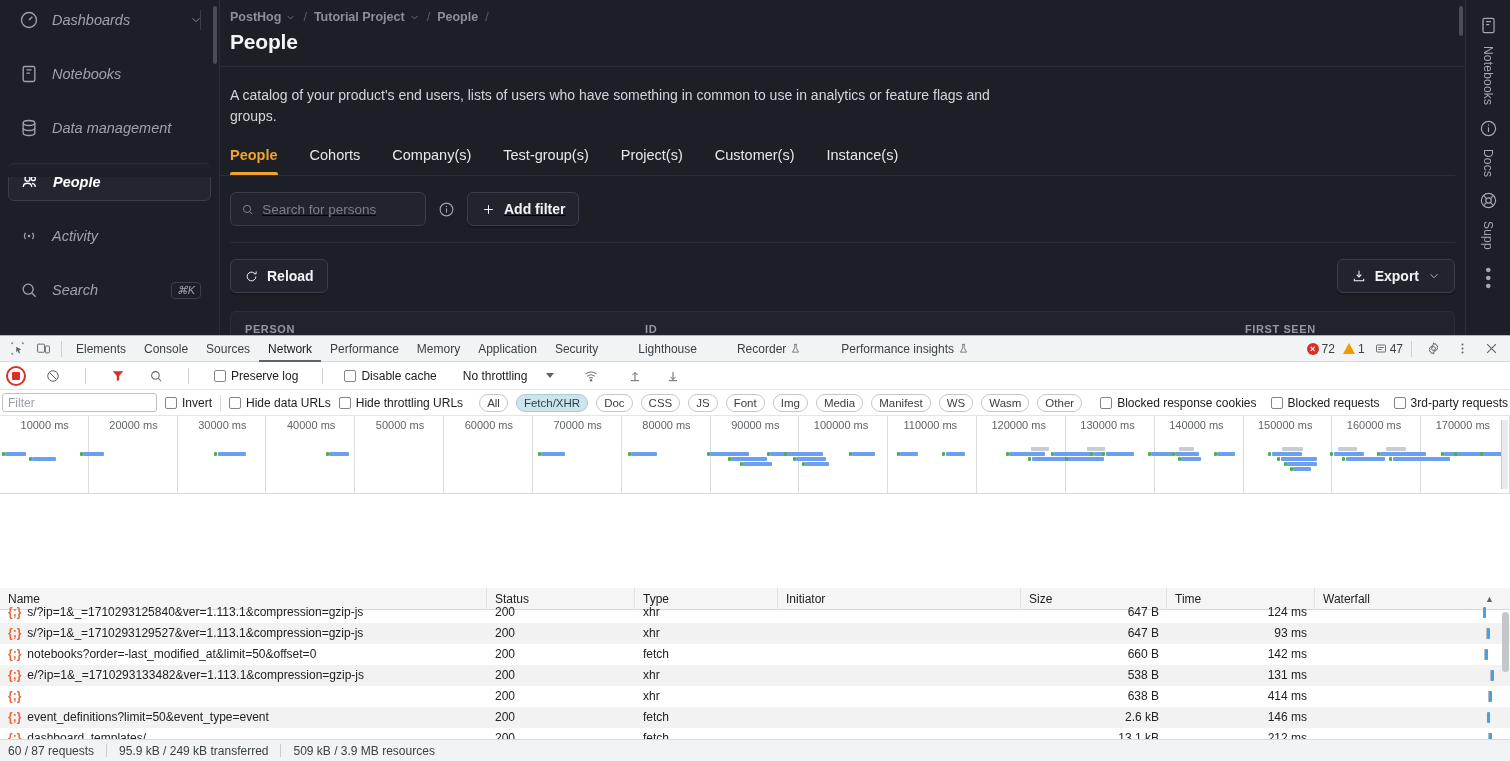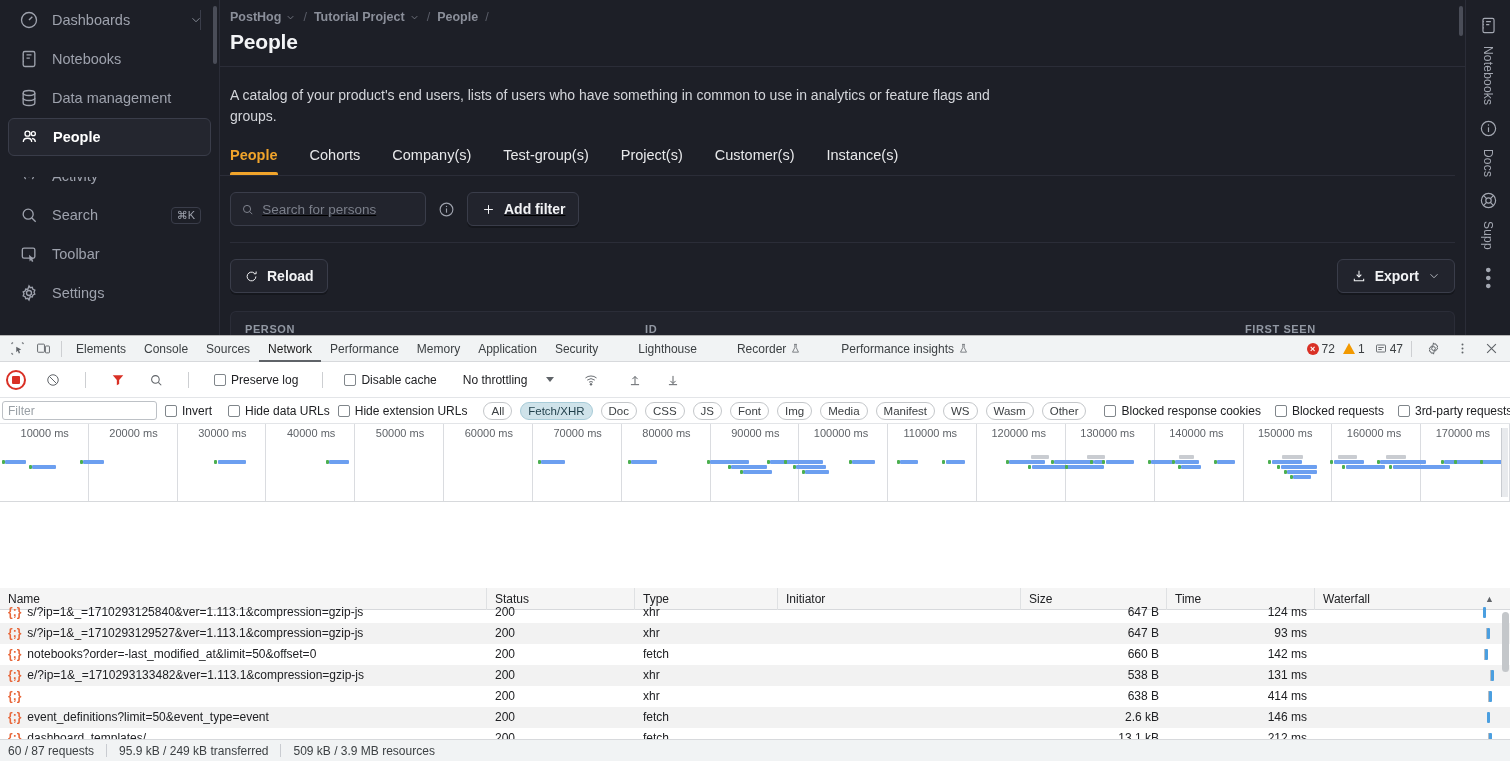--- a/index.html
+++ b/index.html
@@ -11,22 +11,22 @@
   .app { position: relative; width: 1510px; height: 761px; }
 
   
   .ph-region { position: absolute; left:0; top:0; width:1510px; height:335px;
                background:#1d1f27; display:flex; overflow:hidden; }
 
   
   .ph-sidebar { width: 220px; flex: 0 0 220px; background:#1d1f27;
                 border-right:1px solid #2b2d38; position:relative; padding-top:2px; }
   .nav-item { display:flex; align-items:center; gap:12px; height:38px;
-              margin: 1px 8px; padding: 0 10px; border-radius:6px; cursor:pointer;
-              color:#9ea2ad; font-size:14.5px; position:relative; }
+              margin: 16px 8px; padding: 0 10px; border-radius:6px; cursor:pointer;
+              color:#9ea2ad; font-size:14.5px; position:relative;font-style:italic; }
   .nav-item .lbl { white-space:nowrap; font-weight:500; }
   .nav-item.active { border:1px solid #3a3d4a; background:#24262f; color:#fff; }
   .nav-item.active .lbl { color:#fff; font-weight:600; }
   .nav-ico { width:22px; height:22px; flex:0 0 22px; display:flex; align-items:center;
              justify-content:center; color:#9ea2ad; }
   .nav-ico svg { width:20px; height:20px; stroke:currentColor; fill:none; stroke-width:1.6; }
   .nav-item.active .nav-ico { color:#fff; }
   .chev-btn { margin-left:auto; display:flex; align-items:center; color:#8b8f9a; }
   .divline { position:absolute; right:10px; top:9px; width:1px; height:20px; background:#3a3d4a; }
   .kbd { margin-left:auto; border:1px solid #3a3d4a; border-radius:4px; font-size:11px;
@@ -102,21 +102,21 @@
             font-size:12px; white-space:nowrap; display:flex; align-items:center; gap:4px; }
   .dt-tab.on { color:#1a1a1a; box-shadow: inset 0 -2px 0 #5f6368; }
   .flask { width:11px; height:11px; }
   .dt-right { margin-left:auto; display:flex; align-items:center; gap:3px; padding-right:6px; }
   .badge { display:flex; align-items:center; gap:3px; font-size:12px; color:#3c4043; }
   .err-dot { width:12px; height:12px; border-radius:50%; background:#d93025; color:#fff;
              font-size:9px; display:flex; align-items:center; justify-content:center; font-weight:700;}
   .warn-tri { width:0; height:0; border-left:6px solid transparent; border-right:6px solid transparent;
               border-bottom:11px solid #f29900; }
 
-  .dt-toolbar { height:36px; display:flex; align-items:center; gap:16px; padding:0 6px;
+  .dt-toolbar { height:28px; display:flex; align-items:center; gap:16px; padding:0 6px;
                 border-bottom:1px solid #e3e5e8; background:#fff; }
   .rec-btn { width:20px; height:20px; border-radius:50%; border:2px solid #d93025;
              display:flex; align-items:center; justify-content:center; cursor:pointer; }
   .rec-in { width:8px; height:8px; background:#d93025; border-radius:1px; }
   .tb-ico { width:22px; height:22px; display:flex; align-items:center; justify-content:center;
             color:#5f6368; cursor:pointer; }
   .tb-ico svg { width:14px; height:14px; }
   .funnel { color:#d93025; }
   .cb { display:inline-flex; align-items:center; gap:5px; cursor:pointer; white-space:nowrap; color:#202124;}
   .cbx { width:12px; height:12px; border:1px solid #80868b; border-radius:2px; background:#fff; }
@@ -554,21 +554,21 @@
         <span class="cbx"></span>
         <span>Invert</span>
       </label>
       <span class="f-sep"></span>
       <label class="cb">
         <span class="cbx"></span>
         <span>Hide data URLs</span>
       </label>
       <label class="cb">
         <span class="cbx"></span>
-        <span>Hide extension URLs</span>
+        <span>Hide throttling URLs</span>
       </label>
 
       <span class="chip" style="margin-left:8px;">All</span>
       <span class="chip on">Fetch/XHR</span>
       <span class="chip">Doc</span>
       <span class="chip">CSS</span>
       <span class="chip">JS</span>
       <span class="chip">Font</span>
       <span class="chip">Img</span>
       <span class="chip">Media</span>

